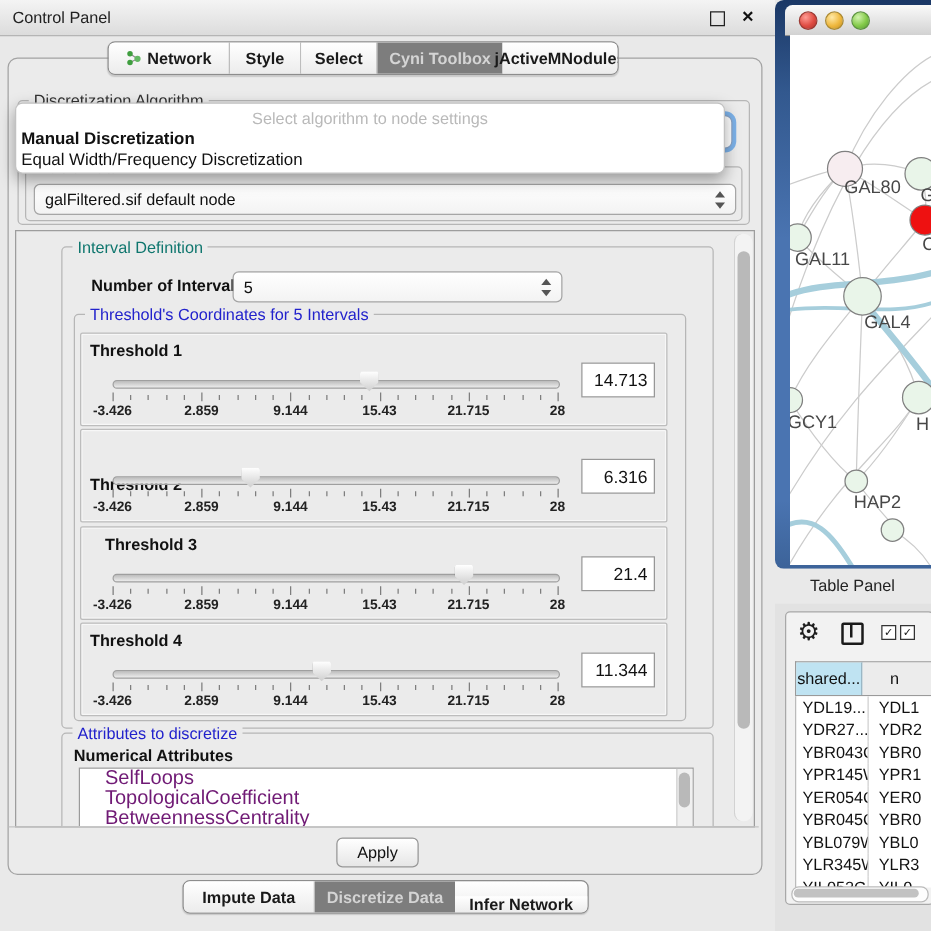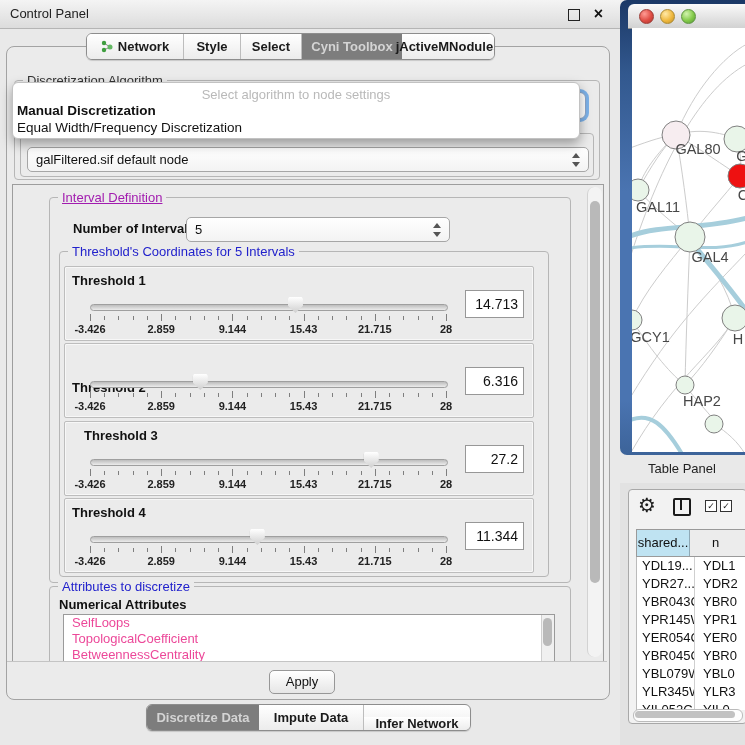--- a/index.html
+++ b/index.html
@@ -19,21 +19,21 @@
 
   .tabbar{left:86px;top:33px;height:25px;display:flex;border:1px solid #8d8d8d;border-radius:6px;
     overflow:hidden;background:linear-gradient(#ffffff,#ececec);z-index:6;box-shadow:0 1px 1px rgba(0,0,0,.15);}
   .seg{font-size:13px;font-weight:600;text-align:center;line-height:25px;color:#1a1a1a;
     background:linear-gradient(#ffffff,#ececec);display:flex;align-items:center;justify-content:center;gap:5px;}
   .seg.sep{border-right:1px solid #bdbdbd;}
   .seg.active{background:#7d7d7d;color:#d4d4d4;}
 
   .group{border:1px solid #b6b6b6;border-radius:4px;background:#ebebeb;}
   .group-title{position:absolute;top:-8px;left:8px;background:#ebebeb;padding:0 4px;font-size:13px;color:#333;white-space:nowrap;}
-  .t-green{color:#a21caf;text-decoration:underline;}
+  .t-green{color:#0f766e;}
   .t-blue{color:#2222cc;}
 
   .combo{background:linear-gradient(#ffffff,#f3f3f3);border:1px solid #a6a6a6;border-radius:5px;
     display:flex;align-items:center;font-size:13px;padding:0 8px;color:#111;}
   .combo .lbl{flex:1;}
   .stepper{width:9px;height:14px;position:relative;}
   .stepper::before{content:"";position:absolute;left:1px;top:0;border-left:4px solid transparent;
     border-right:4px solid transparent;border-bottom:5px solid #555;}
   .stepper::after{content:"";position:absolute;left:1px;bottom:0;border-left:4px solid transparent;
     border-right:4px solid transparent;border-top:5px solid #555;}
@@ -60,21 +60,21 @@
     clip-path:polygon(8% 0,92% 0,100% 12%,100% 55%,50% 100%,0 55%,0 12%);
     filter:drop-shadow(0 1px 1px rgba(0,0,0,.45));}
   .tick{width:1px;background:#7e7e7e;top:49px;}
   .tick.minor{height:4px;}
   .tick.major{height:7px;top:47px;}
   .tick-label{top:56px;font-size:11px;font-weight:bold;color:#222;transform:translateX(-50%);white-space:nowrap;}
   .val-box{right:9px;top:23px;width:52px;height:26px;background:#fff;border:1px solid #979797;
     font-size:14px;text-align:right;line-height:26px;padding-right:5px;color:#111;}
 
   .listbox{background:#fff;border:1px solid #9a9a9a;overflow:hidden;}
-  .list-item{font-size:13px;color:#ec4899;padding:1px 0 1px 8px;line-height:14px;}
+  .list-item{font-size:16px;color:#701a75;padding:1px 0 1px 8px;line-height:14px;margin-left:12px;}
   .list-vscroll{width:12px;background:#f0f0f0;border-left:1px solid #cfcfcf;}
   .list-vthumb{left:1px;top:3px;width:9px;height:28px;background:#b9b9b9;border-radius:5px;}
 
   .apply-sep{left:7px;top:661px;width:600px;height:0;border-top:1px solid #c4c4c4;}
   .apply-btn{left:269px;top:670px;width:64px;height:22px;background:linear-gradient(#ffffff,#e6e6e6);
     border:1px solid #979797;border-radius:5px;font-size:13px;text-align:center;line-height:22px;color:#111;}
 
   
   .net-frame{left:620px;top:0;width:125px;height:455px;border-radius:7px 0 0 7px;
     background:linear-gradient(180deg,#1b3866 0%,#32588e 16%,#4a74b1 42%,#4a74b1 88%,#3c6399 100%);}
@@ -285,21 +285,21 @@
           <div class="abs tick minor" style="left: 295.56px;"></div>
           <div class="abs tick major" style="left: 309.8px;"></div>
           <div class="abs tick-label" style="left: 309.8px;">21.715</div>
           <div class="abs tick minor" style="left: 324.04px;"></div>
           <div class="abs tick minor" style="left: 338.28px;"></div>
           <div class="abs tick minor" style="left: 352.52px;"></div>
           <div class="abs tick minor" style="left: 366.76px;"></div>
           <div class="abs tick major" style="left: 381px;"></div>
           <div class="abs tick-label" style="left: 381px;">28</div>
           <div class="abs thumb" style="left: 298.734px;"></div>
-          <div class="abs val-box">27.2</div>
+          <div class="abs val-box">21.4</div>
         </div>
         <div class="abs thr-panel" style="left: 51px; top: 313px; width: 468px; height: 73px;">
           <div class="abs bold13" style="left: 7px; top: 6px;">Threshold 4</div>
           <div class="abs track"></div>
           <div class="abs tick major" style="left: 25px;"></div>
           <div class="abs tick-label" style="left: 25px;">-3.426</div>
           <div class="abs tick minor" style="left: 39.24px;"></div>
           <div class="abs tick minor" style="left: 53.48px;"></div>
           <div class="abs tick minor" style="left: 67.72px;"></div>
           <div class="abs tick minor" style="left: 81.96px;"></div>
@@ -349,25 +349,25 @@
 
     <div class="abs vscroll">
       <div class="abs vthumb"></div>
     </div>
   </div>
 
   <div class="abs apply-sep"></div>
   <div class="abs apply-btn">Apply</div>
 
   <div class="abs tabbar" id="bottom-tabbar" style="left:146px;top:704px;">
+      <div class="seg sep" style="width: 104px;">
+        <span>Impute Data</span>
+      </div>
       <div class="seg active" style="width: 112px;">
         <span>Discretize Data</span>
-      </div>
-      <div class="seg sep" style="width: 104px;">
-        <span>Impute Data</span>
       </div>
       <div class="seg" style="width: 106px; margin-top: 12px;">
         <span>Infer Network</span>
       </div>
     </div>
 
   <div class="abs net-frame"></div>
   <div class="abs net-titlebar">
     <span class="abs light red"></span>
     <span class="abs light yellow"></span>

